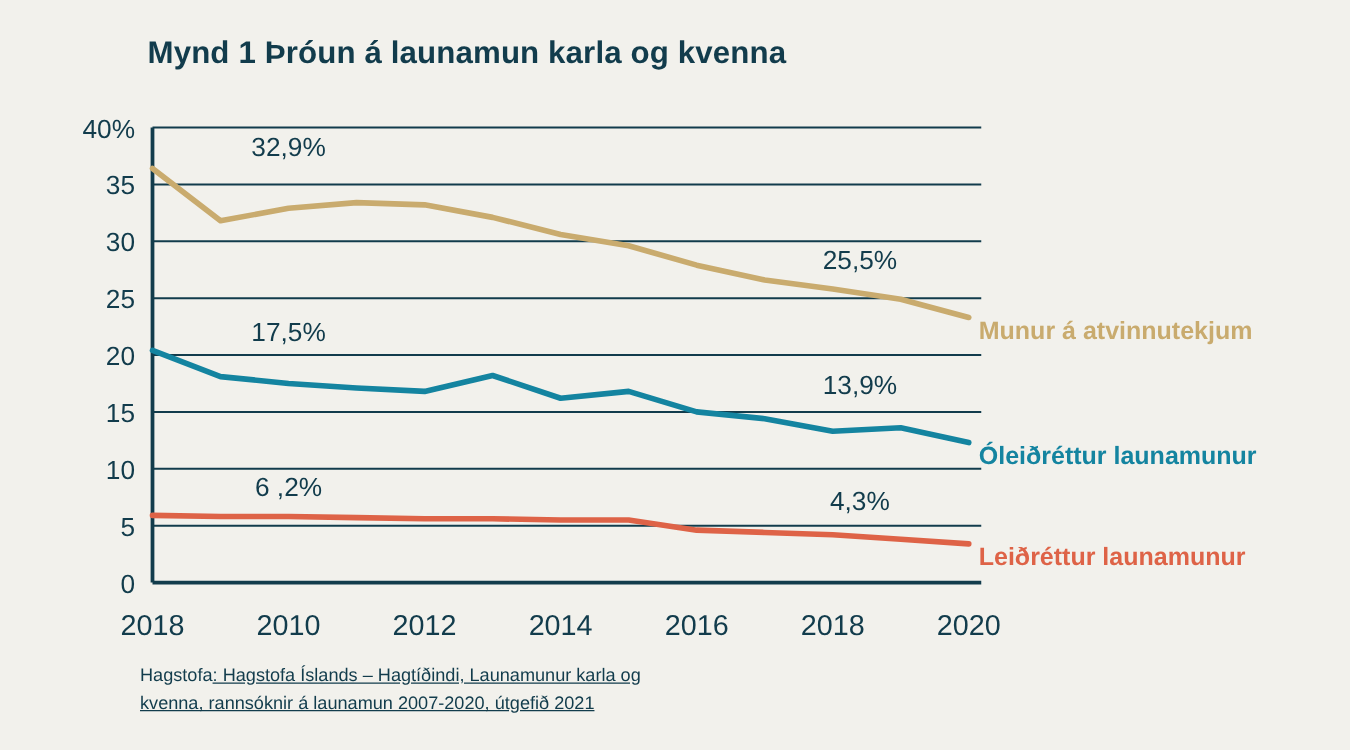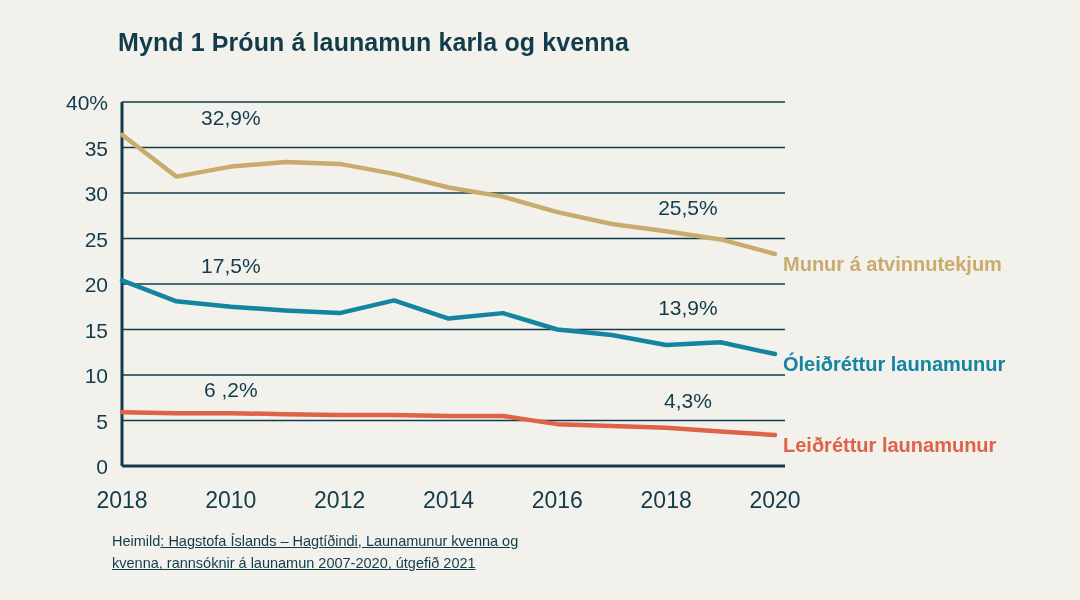--- a/index.html
+++ b/index.html
@@ -131,16 +131,16 @@
         <text x="230.83333333333331" y="124.75" class="value-label">32,9%</text>
         <text x="687.9333333333383" y="214.83999999999997" class="value-label">25,5%</text>
         <text x="230.83333333333331" y="273.08" class="value-label">17,5%</text>
         <text x="687.9333333333383" y="314.94" class="value-label">13,9%</text>
         <text x="230.83333333333331" y="396.84000000000003" class="value-label">6 ,2%</text>
         <text x="687.9333333333383" y="407.76" class="value-label">4,3%</text>
       </g>
   </svg>
 
   <div class="source-note">
-    <span class="lead">Heimild</span><span class="underlined">: Hagstofa Íslands – Hagtíðindi, Launamunur kvenna og</span><br>
+    <span class="lead">Hagstofa</span><span class="underlined">: Hagstofa Íslands – Hagtíðindi, Launamunur karla og</span><br>
     <span class="underlined">kvenna, rannsóknir á launamun 2007-2020, útgefið 2021</span>
   </div>
 </div>
 
 </body></html>

